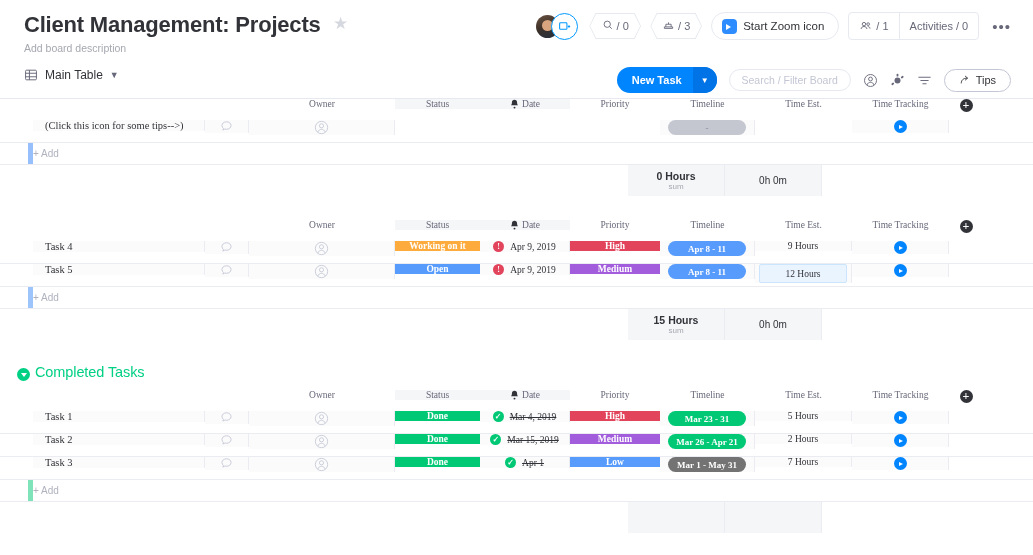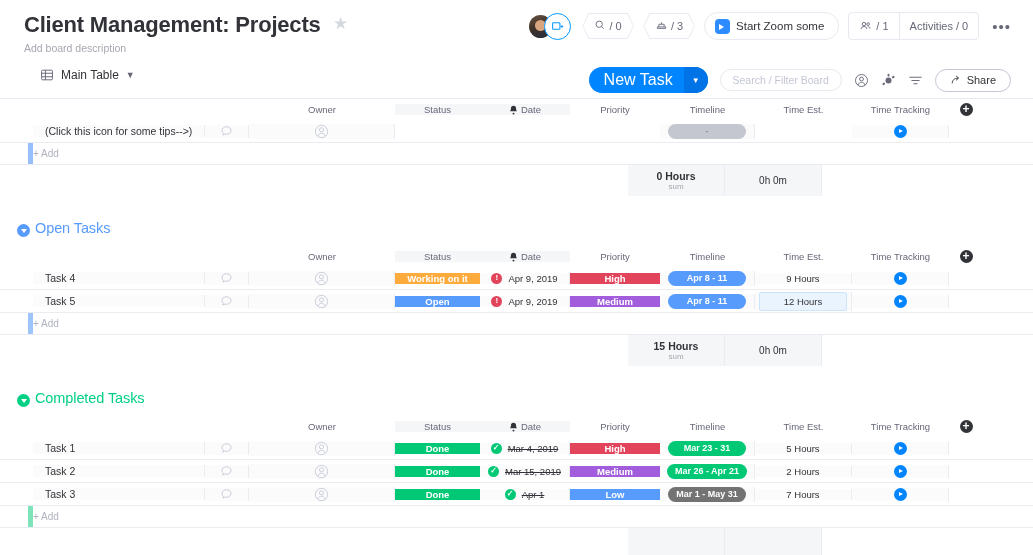--- a/index.html
+++ b/index.html
@@ -102,36 +102,36 @@
   }
   .people-seg + .people-seg { border-left: 1px solid #e6e9ef; }
   .dots-btn {
     font-size: 15px; color: #676879; letter-spacing: 1px;
     padding: 0 4px; line-height: 1;
   }
 
   
   .subbar { position: relative; height: 37px; border-bottom: 1px solid #e6e9ef; }
   .tab-main {
-    position: absolute; left: 40px; top: 6px;
+    position: absolute; left: 24px; top: 6px;
     display: flex; align-items: center; gap: 7px;
     font-size: 12px; color: #323338;
   }
   .tab-chev { color: #676879; font-size: 9px; }
 
   .subbar-right {
     position: absolute; right: 22px; top: 5px;
     display: flex; align-items: center; gap: 12px;
   }
   .new-task {
     display: flex; align-items: center; height: 26px;
     background: #0085ff; border-radius: 14px; overflow: hidden;
   }
   .new-task-label {
-    color: #fff; font-size: 16px; font-weight: normal;
+    color: #fff; font-size: 11px; font-weight: bold;
     padding: 0 11px 0 15px; white-space: nowrap;
   }
   .new-task-split {
     width: 24px; height: 100%;
     display: flex; align-items: center; justify-content: center;
     background: #0073e6; color: #fff; font-size: 8px;
   }
   .search-box {
     width: 122px; height: 22px;
     border: 1px solid #e6e9ef; border-radius: 12px;
@@ -166,22 +166,23 @@
     border-right: 3.5px solid transparent; border-top: 4px solid #fff;
     margin-top: 1px;
   }
   .group-name {
     position: absolute; left: 35px; top: 0px;
     font-size: 14.5px; letter-spacing: -0.1px;
   }
 
   .row {
     position: relative; height: 23px;
-    display: flex; align-items: center;
+    display: flex; align-items: flex-start;
     border-bottom: 1px solid #eaecf2;
+    font-family: Liberation Serif, serif;
   }
   .hdr-row { height: 21px; border-bottom: 0; }
 
   .cell {
     display: flex; align-items: center; justify-content: center;
     font-size: 10px; position: relative; flex: none;
   }
   .hdr-cell { color: #676879; font-size: 9.5px; }
   .c-bar   { width: 5px; margin-left: 28px; }
   .c-name  { width: 172px; justify-content: flex-start; padding-left: 12px;
@@ -325,21 +326,21 @@
             <path d="M2.5 10.5h11v2h-11z"></path>
               <path d="M4.5 10.5V7h7v3.5"></path>
               <path d="M8 4.5v2.5"></path>
           </svg>
         </span>
         <span class="hex-label">/ 3</span>
       </div>
 
       <div class="zoom-btn">
         <span class="zoom-dot"></span>
-        <span>Start Zoom some</span>
+        <span>Start Zoom icon</span>
       </div>
 
       <div class="people-box">
         <div class="people-seg">
           <svg width="13" height="12" viewBox="0 0 16 16" fill="none" stroke="#676879" stroke-width="1.2">
             <circle cx="6" cy="5.5" r="2.3"></circle>
             <path d="M2.2 12c0-2.1 1.7-3.3 3.8-3.3S9.8 9.9 9.8 12"></path>
             <circle cx="11.5" cy="5.5" r="1.8"></circle>
             <path d="M11 8.8c1.8 0 3 1 3 2.7"></path>
           </svg>
@@ -395,21 +396,21 @@
         <svg width="15" height="13" viewBox="0 0 18 16" fill="none" stroke="#676879" stroke-width="1.2" stroke-linecap="round">
           <path d="M2 4h14M4.5 8h9M7 12h4"></path>
         </svg>
       </span>
 
       <div class="share-btn">
         <svg width="12" height="12" viewBox="0 0 16 16" fill="none" stroke="#323338" stroke-width="1.2" stroke-linecap="round">
           <path d="M3 12c0-4 3-6.5 7.5-6.5"></path>
             <path d="M8.5 3l3 2.5-3 2.5"></path>
         </svg>
-        <span>Share</span>
+        <span>Tips</span>
       </div>
     </div>
   </div>
 
   <div class="grid">
       <div class="group">
         <div class="row hdr-row">
           <div class="cell c-bar"></div>
           <div class="cell hdr-cell c-name"></div>
           <div class="cell hdr-cell c-chat"></div>
@@ -477,24 +478,20 @@
             <div class="sum-big">0 Hours</div>
             <div class="sum-small">sum</div>
           </div>
           <div class="sum-cell sum-track">
             <div class="sum-plain">0h 0m</div>
           </div>
         </div>
         <div class="group-gap"></div>
       </div>
       <div class="group">
-        <div class="group-title-row">
-          <div class="group-collapse" style="background: rgb(87, 155, 252);"></div>
-          <div class="group-name" style="color: rgb(87, 155, 252);">Open Tasks</div>
-        </div>
         <div class="row hdr-row">
           <div class="cell c-bar"></div>
           <div class="cell hdr-cell c-name"></div>
           <div class="cell hdr-cell c-chat"></div>
           <div class="cell hdr-cell c-owner">Owner</div>
           <div class="cell hdr-cell c-status">Status</div>
           <div class="cell hdr-cell c-date">
             <span class="bell-hdr">
               <svg width="9" height="10" viewBox="0 0 12 13" fill="#323338">
                 <path d="M6 0.8a3.4 3.4 0 0 1 3.4 3.4c0 2.6.9 3.6 1.2 4H1.4c.3-.4 1.2-1.4 1.2-4A3.4 3.4 0 0 1 6 .8z"></path>

